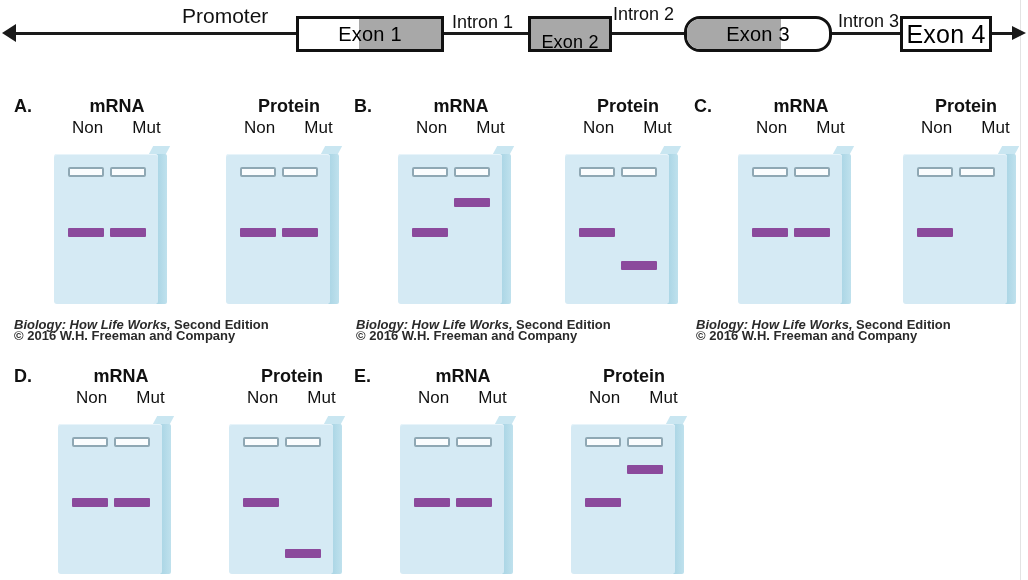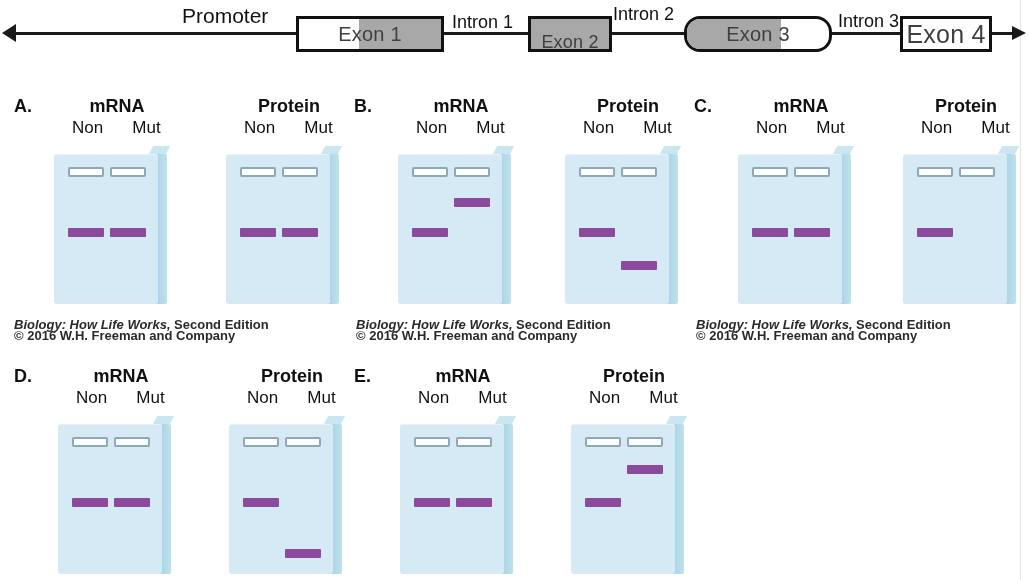--- a/index.html
+++ b/index.html
@@ -68,21 +68,21 @@
   }
   .exon-fill {
     position: absolute;
     top: 0; bottom: 0;
     background: #a8a8a8;
   }
   .exon-label {
     position: relative;
     z-index: 2;
     font-size: 20px;
-    color: #404040;
+    color: #000000;
     white-space: nowrap;
     letter-spacing: .2px;
   }
   .intron-label {
     position: absolute;
     font-size: 18px;
     color: #111111;
     white-space: nowrap;
   }
   .promoter-label {

